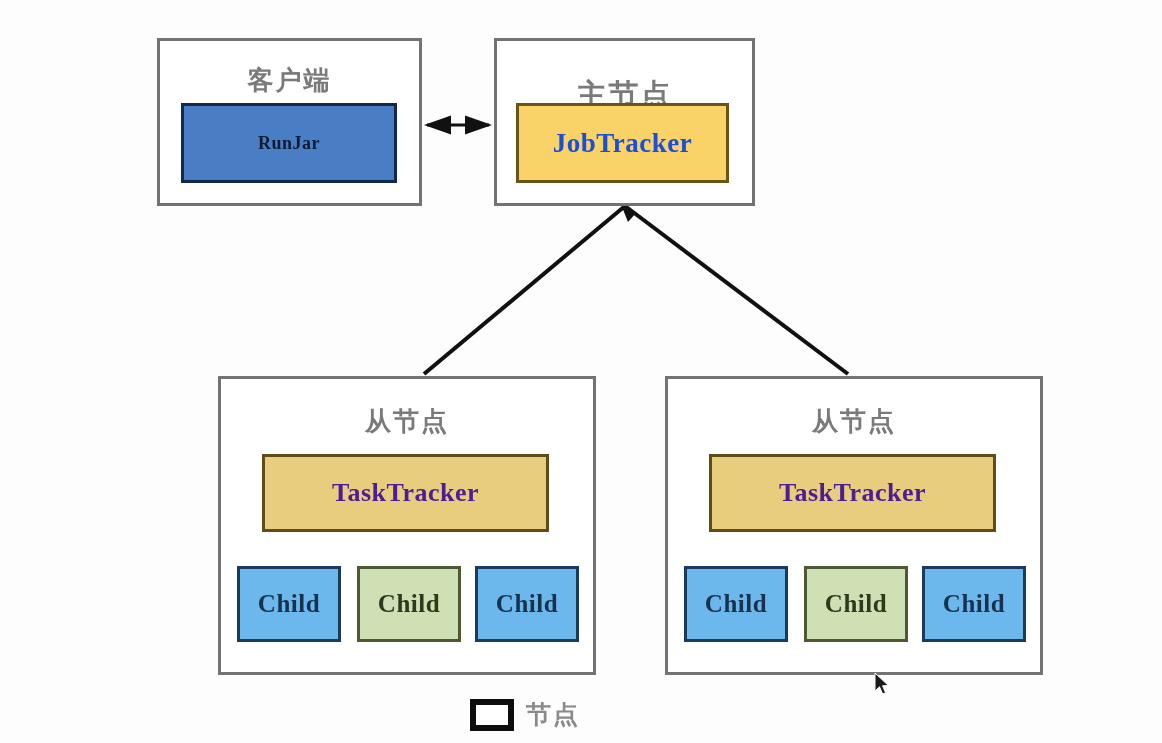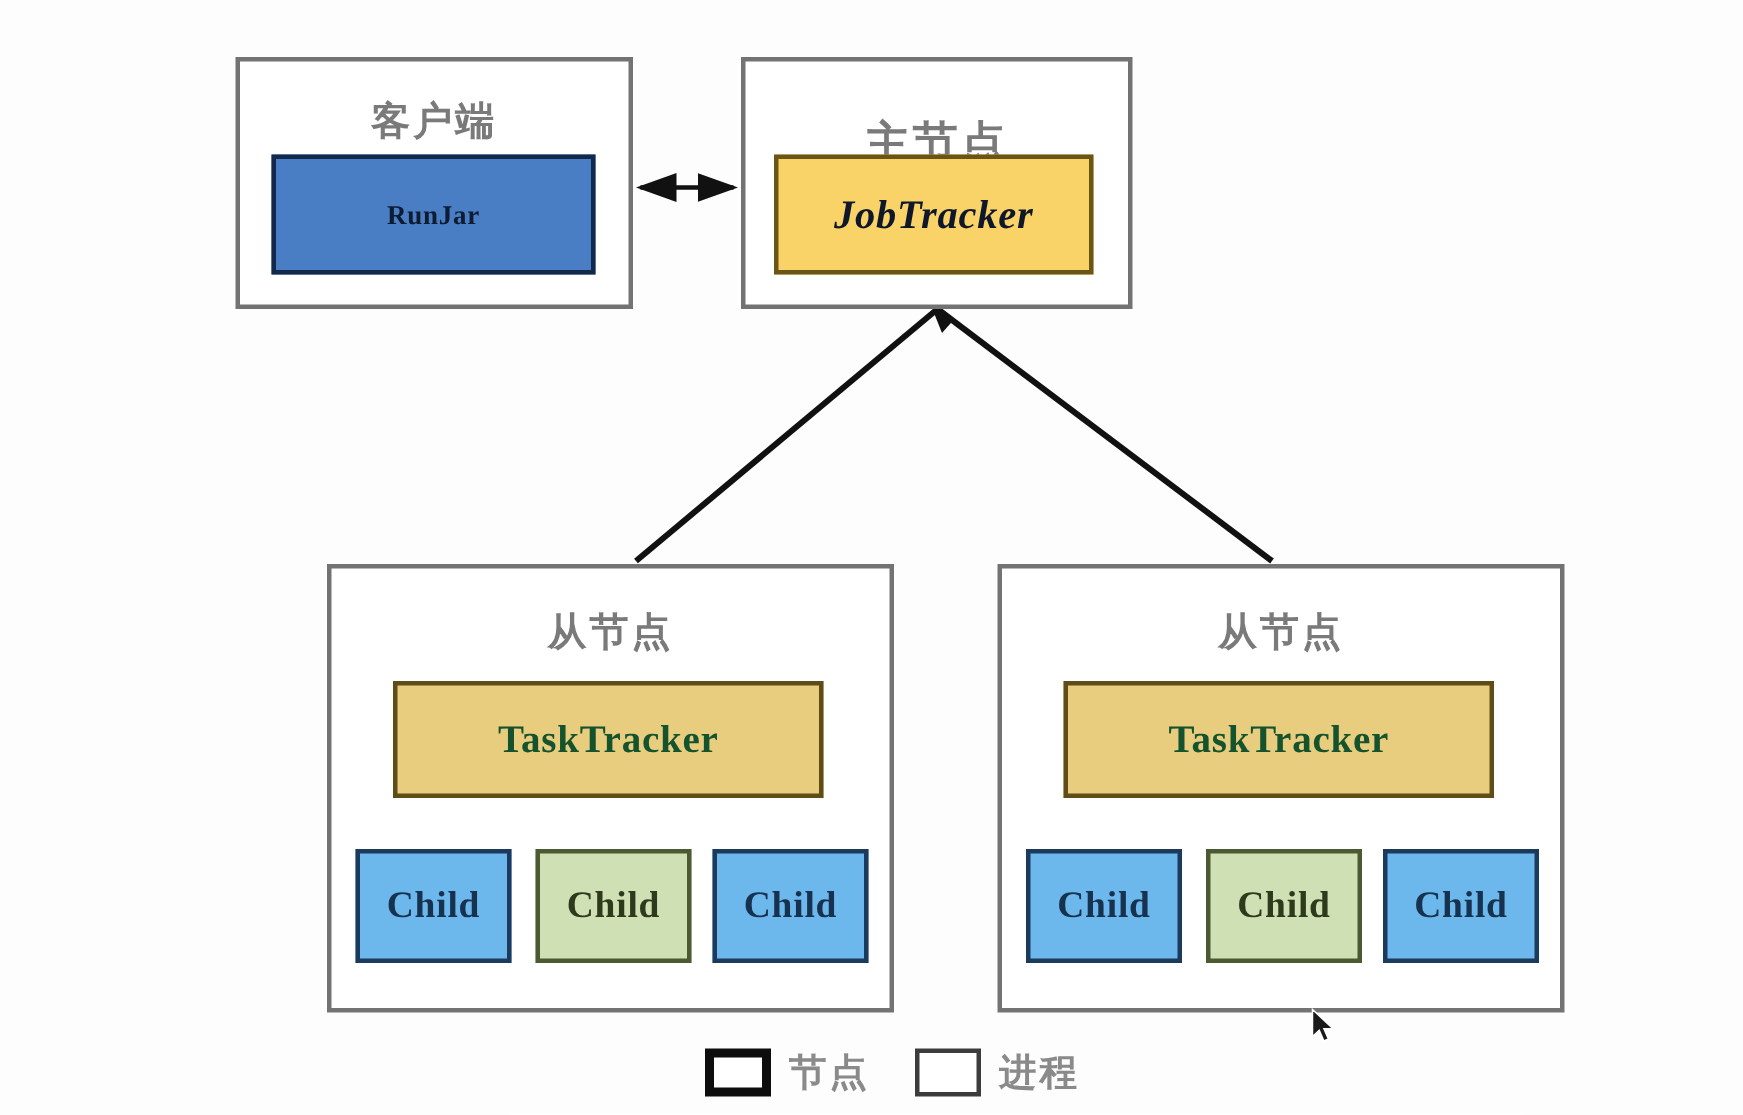--- a/index.html
+++ b/index.html
@@ -49,27 +49,26 @@
     border-style: solid;
   }
   .proc-blue {
     background: #4a7ec4;
     border-color: #13294b;
     color: #0d1b33;
   }
   .proc-yellow-bright {
     background: #fad368;
     border-color: #6b5516;
-    color: #0f172a;
-    font-style: italic;
+    color: #1d4ed8;
   }
   .proc-yellow-tan {
     background: #e9cd7e;
     border-color: #5f4c16;
-    color: #14532d;
+    color: #4c1d95;
   }
   .proc-child-blue {
     background: #6cb8ec;
     border-color: #1b3a5c;
     color: #16324f;
   }
   .proc-child-green {
     background: #cfe0b4;
     border-color: #4b5a33;
     color: #2d3a1c;
@@ -199,23 +198,19 @@
     <div class="proc-box proc-child-blue" style="left:254px; top:187px; width:104px; height:76px; font-size:25px;">
       <span>Child</span>
     </div>
   </div>
 
   <div class="legend">
     <div class="legend-item">
       <div class="legend-swatch-node"></div>
       <div class="legend-label">节点</div>
     </div>
-    <div class="legend-item">
-      <div class="legend-swatch-proc"></div>
-      <div class="legend-label">进程</div>
-    </div>
   </div>
 
   <svg class="cursor" style="left:874px; top:672px;" width="20" height="26" viewBox="0 0 20 26">
     <path d="M1,1 L1,19 L5.5,14.8 L8.6,22 L11.6,20.7 L8.6,13.8 L14.5,13.6 z" fill="#1a1a1a" stroke="#ffffff" stroke-width="1"></path>
   </svg>
 
 </div>
 
 </body></html>

